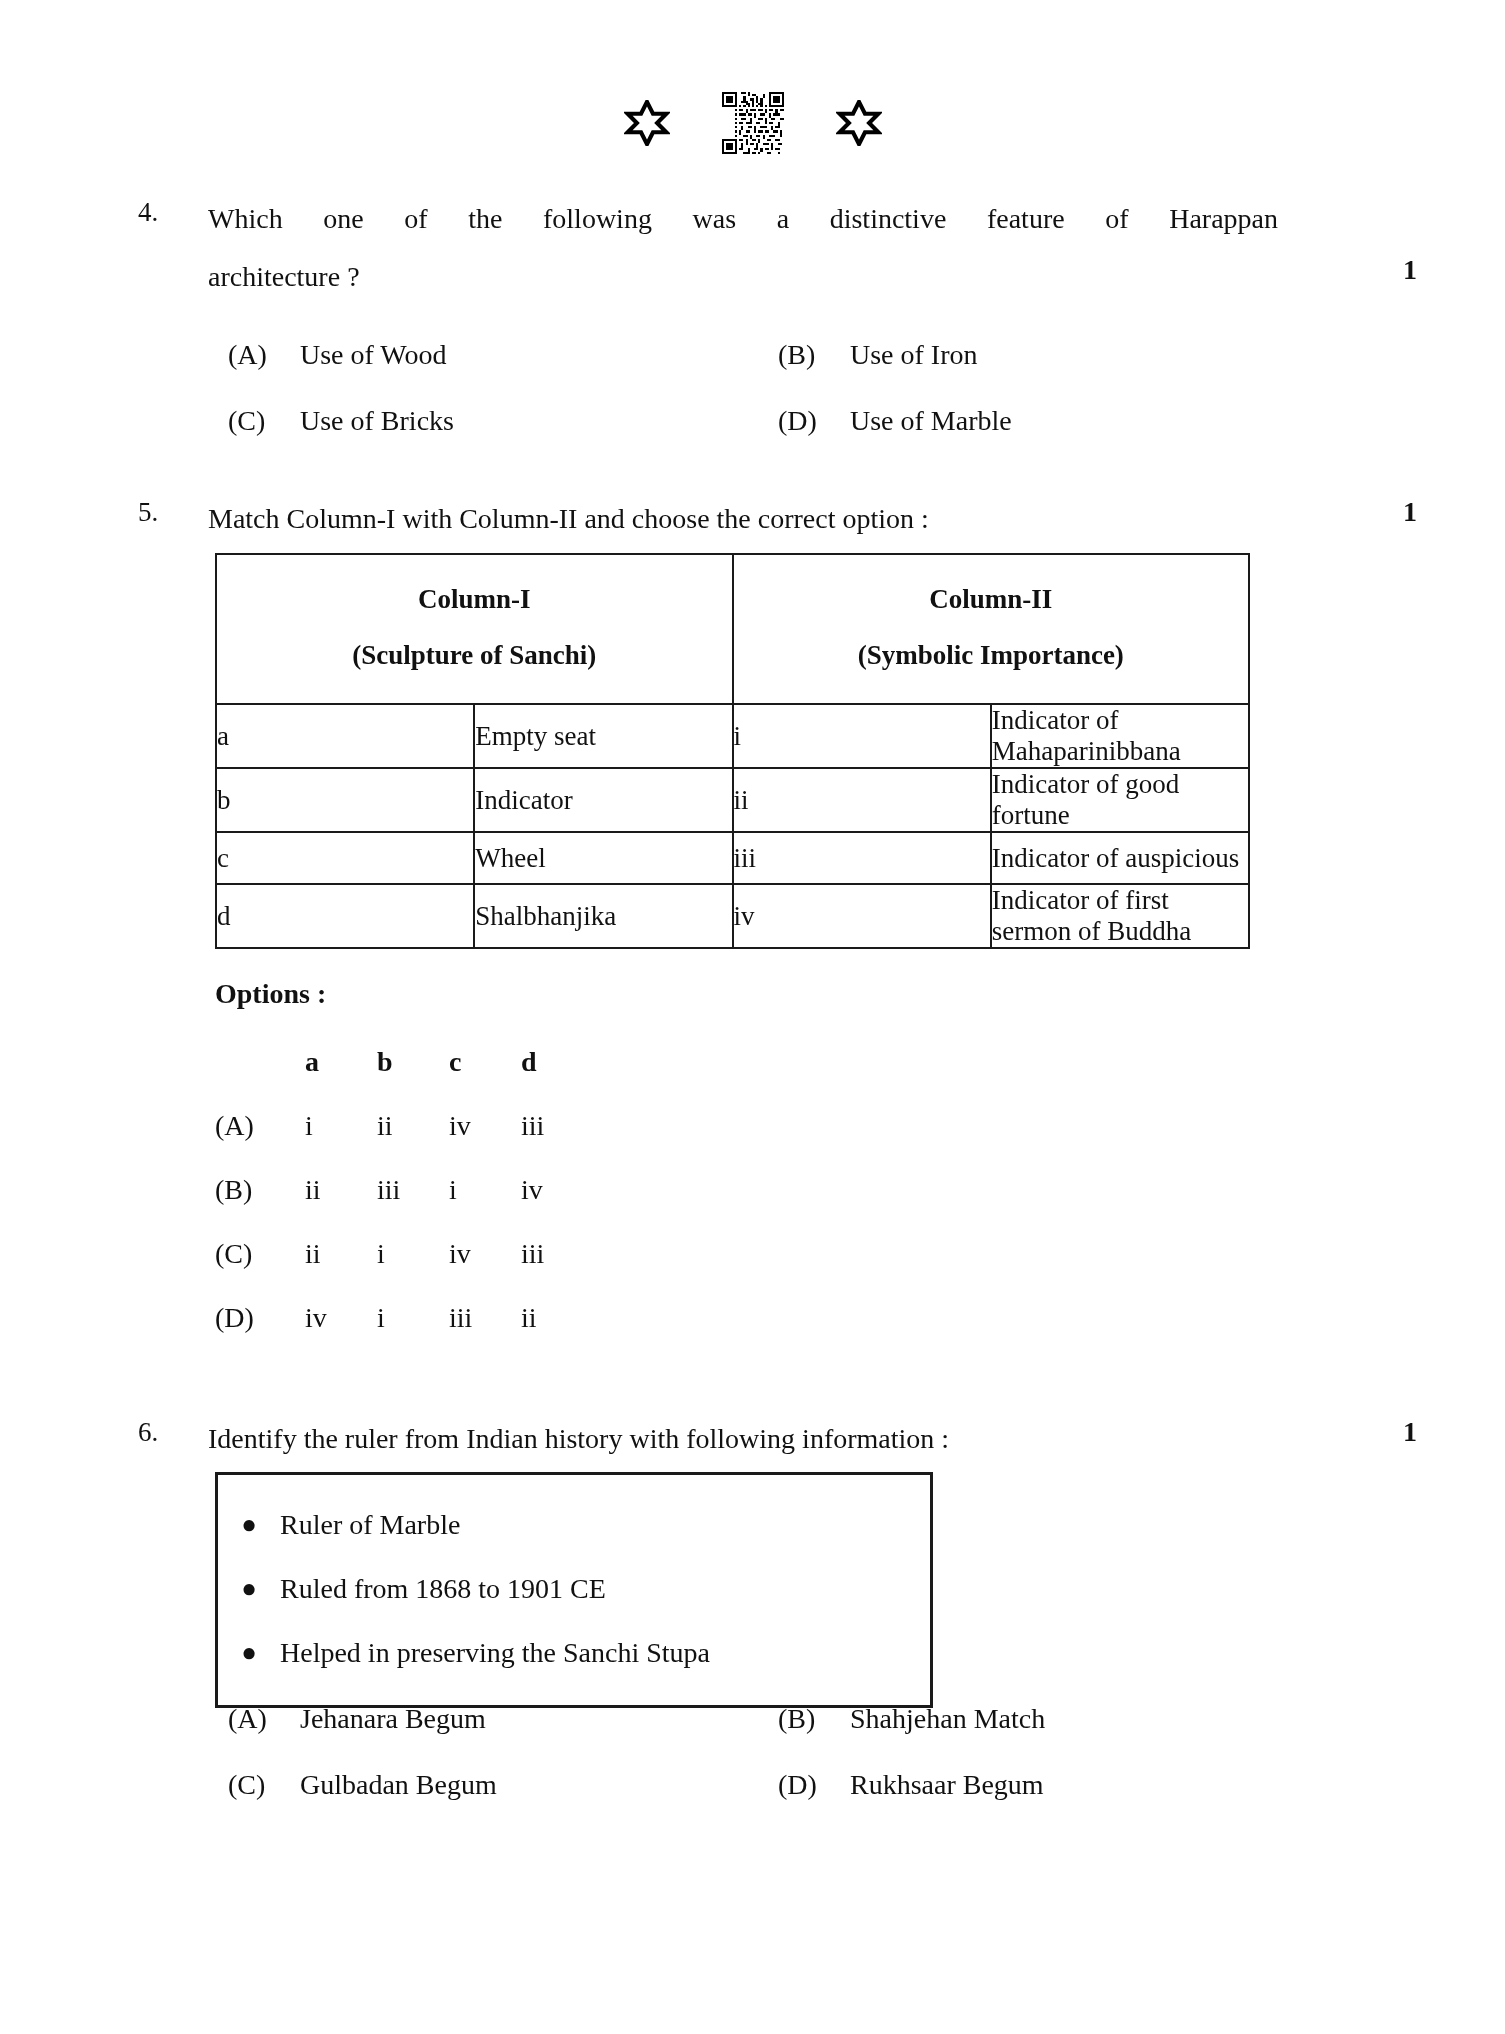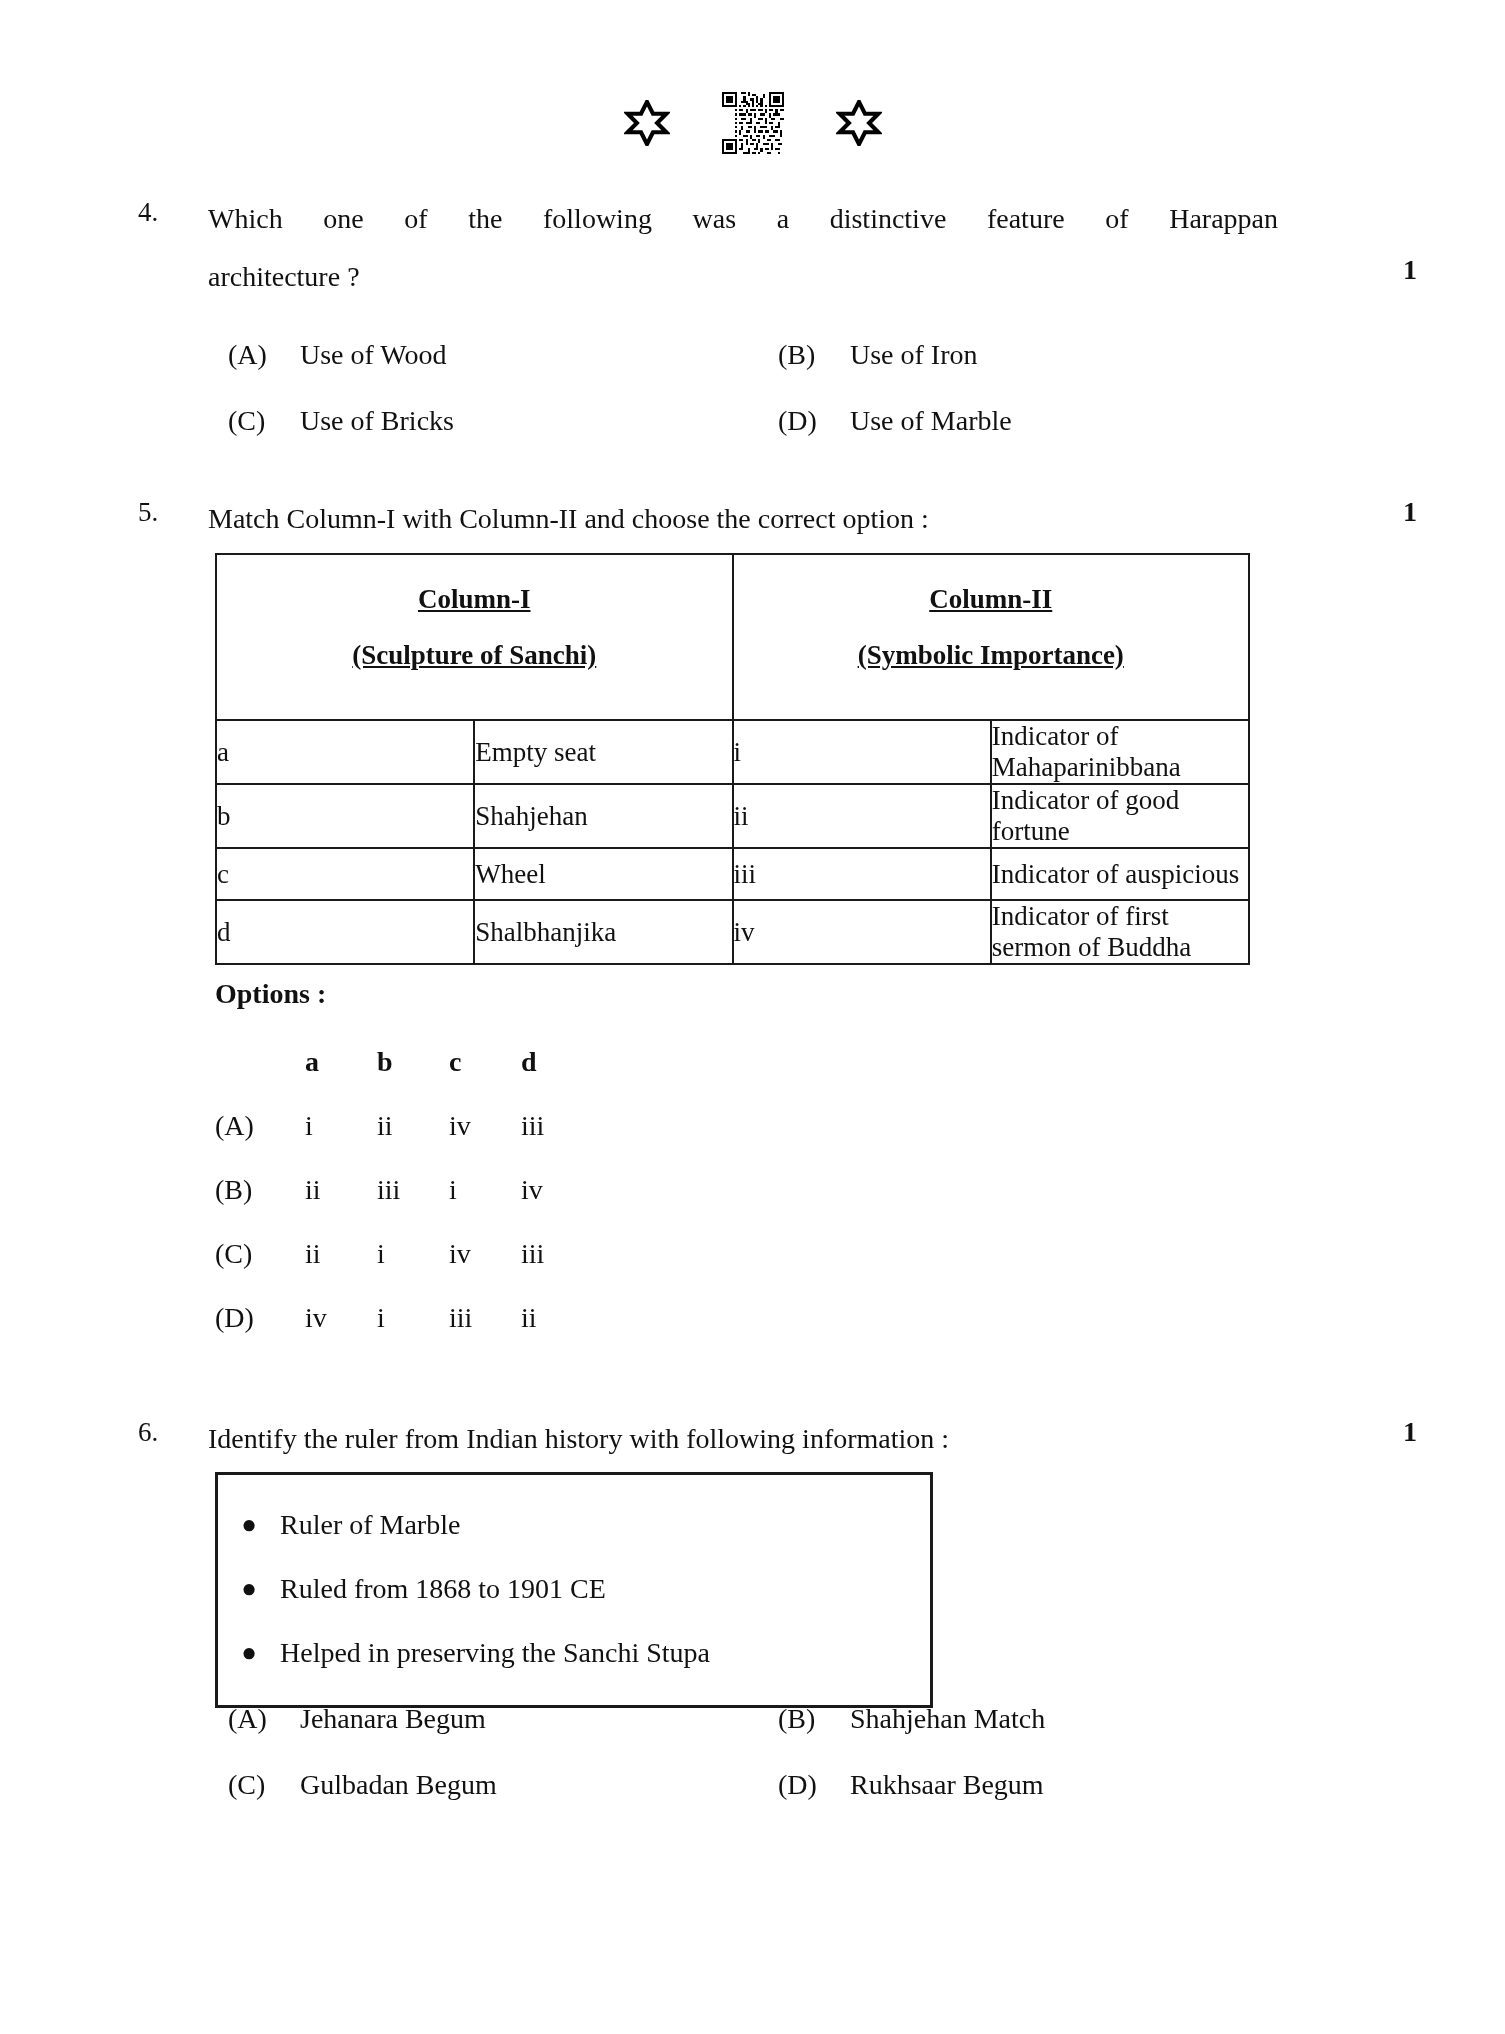--- a/index.html
+++ b/index.html
@@ -101,23 +101,22 @@
     table-layout: fixed;
   }
   .match-table td, .match-table th {
     border: 2px solid #1a1a1a;
     padding: 0;
     font-size: 27px;
   }
   .match-table th {
     text-align: center;
     font-weight: bold;
-    padding: 16px 10px 36px;
+    padding: 16px 10px 20px;
     line-height: 56px;
-    text-decoration: underline;
   }
   .mt-key {
     width: 60px;
     text-align: left;
     padding: 12px 0 12px 14px;
     height: 50px;
   }
   .mt-val {
     padding: 12px 0 12px 18px;
     height: 50px;
@@ -411,21 +410,21 @@
     </thead>
     <tbody>
       <tr>
         <td class="mt-key col1-key">a</td>
         <td class="mt-val col1-val">Empty seat</td>
         <td class="mt-key col2-key">i</td>
         <td class="mt-val col2-val">Indicator of Mahaparinibbana</td>
       </tr>
       <tr>
         <td class="mt-key col1-key">b</td>
-        <td class="mt-val col1-val">Shahjehan</td>
+        <td class="mt-val col1-val">Indicator</td>
         <td class="mt-key col2-key">ii</td>
         <td class="mt-val col2-val">Indicator of good fortune</td>
       </tr>
       <tr>
         <td class="mt-key col1-key">c</td>
         <td class="mt-val col1-val">Wheel</td>
         <td class="mt-key col2-key">iii</td>
         <td class="mt-val col2-val">Indicator of auspicious</td>
       </tr>
       <tr>

